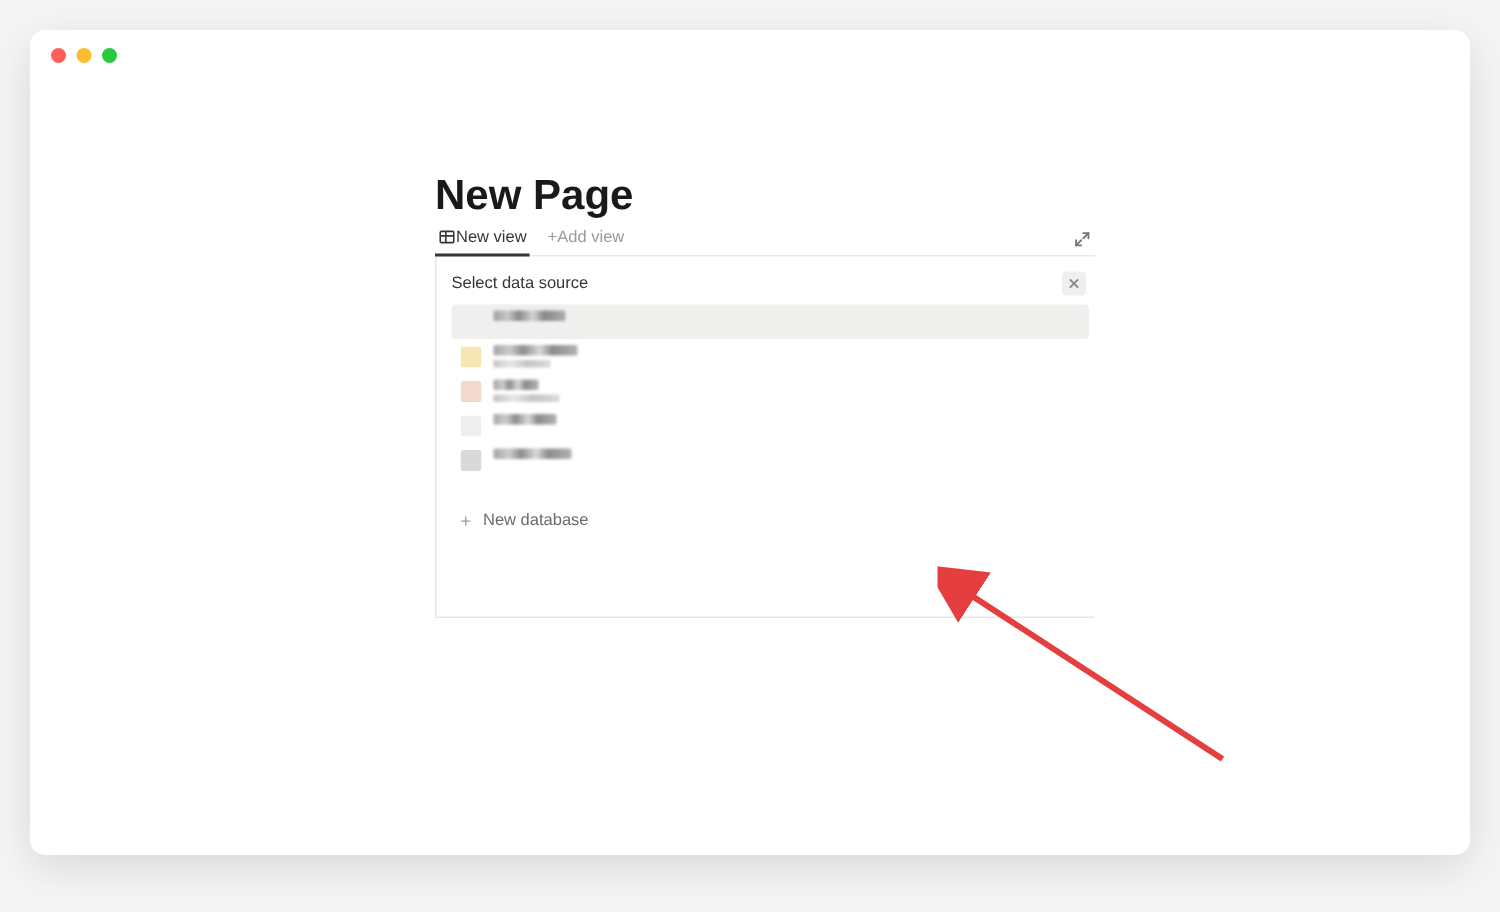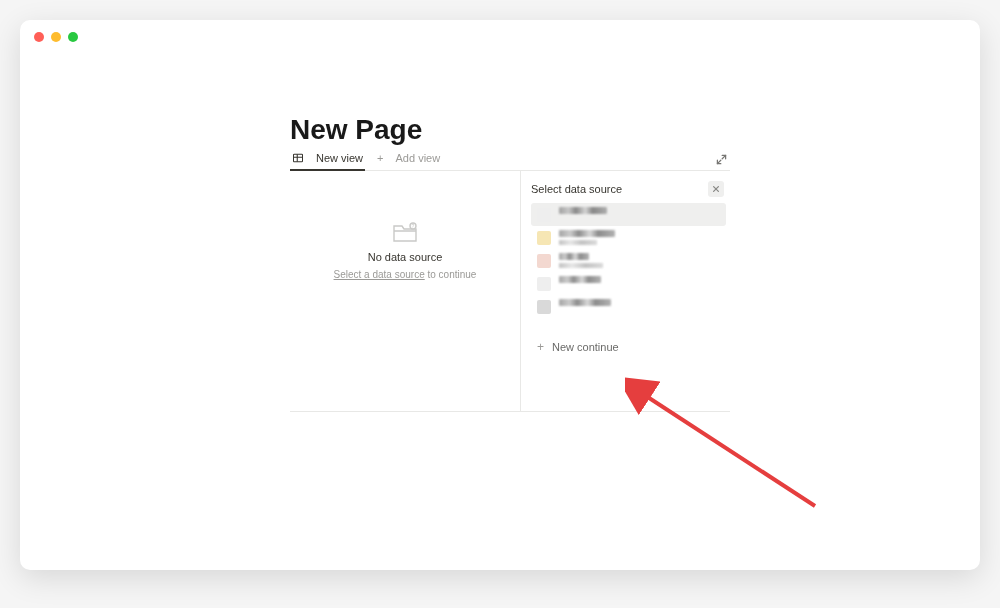--- a/index.html
+++ b/index.html
@@ -45,21 +45,21 @@
       display: flex;
       align-items: center;
       gap: 10px;
       border-bottom: 1px solid #e8e8e6;
       position: relative;
       width: 440px;
     }
     .tab {
       display: flex;
       align-items: center;
-      gap: 12px;
+      gap: 0;
       font-size: 11px;
       padding: 6px 2px;
       color: #37352f;
       cursor: pointer;
       position: relative;
     }
     .tab.active::after {
       content: "";
       position: absolute;
       left: 0; right: 0; bottom: -1px;
@@ -237,32 +237,20 @@
         <svg width="11" height="11" viewBox="0 0 16 16" fill="none" stroke="#787774" stroke-width="1.8" stroke-linecap="round">
           <path d="M9 2 L14 2 L14 7"></path>
           <path d="M7 14 L2 14 L2 9"></path>
           <path d="M14 2 L9 7"></path>
           <path d="M2 14 L7 9"></path>
         </svg>
       </div>
     </div>
 
     <div class="columns">
-      <div class="col-left">
-        <svg class="folder-icon" width="28" height="24" viewBox="0 0 28 24" fill="none" stroke="#c9c9c7" stroke-width="1.4">
-          <path d="M3 6 L3 20 L25 20 L25 8 L13 8 L11 5 L3 5 Z"></path>
-          <path d="M3 10 L25 10"></path>
-          <circle cx="22" cy="5" r="3" fill="#fff"></circle>
-          <text x="22" y="7" font-size="5" text-anchor="middle" fill="#c9c9c7" stroke="none">?</text>
-        </svg>
-        <div class="no-source-title">No data source</div>
-        <div class="no-source-sub">
-          <span class="link">Select a data source</span><span> to continue</span>
-        </div>
-      </div>
 
       <div class="col-right">
         <div class="popover-header">
           <span class="popover-title">Select data source</span>
           <span class="close-btn">
             <svg width="8" height="8" viewBox="0 0 10 10" stroke="#8a8a87" stroke-width="1.6" stroke-linecap="round">
                 <path d="M2 2 L8 8 M8 2 L2 8"></path>
               </svg>
           </span>
         </div>
@@ -307,21 +295,21 @@
                 <rect width="14" height="14" fill="#d9d9d9" rx="2"></rect>
               </svg>
             <div class="db-text">
               <div class="blur-line" style="width:52px"></div>
             </div>
           </div>
         </div>
 
         <div class="new-db-row">
           <span class="plus-ic">+</span>
-          <span>New continue</span>
+          <span>New database</span>
         </div>
       </div>
     </div>
 
     <svg class="arrow-annotation" width="200" height="140" viewBox="0 0 200 140">
       <defs>
         <marker id="ah" markerWidth="10" markerHeight="10" refX="2" refY="5" orient="auto">
           <path d="M0,0 L10,5 L0,10 Z" fill="#e53e3e"></path>
         </marker>
       </defs>

